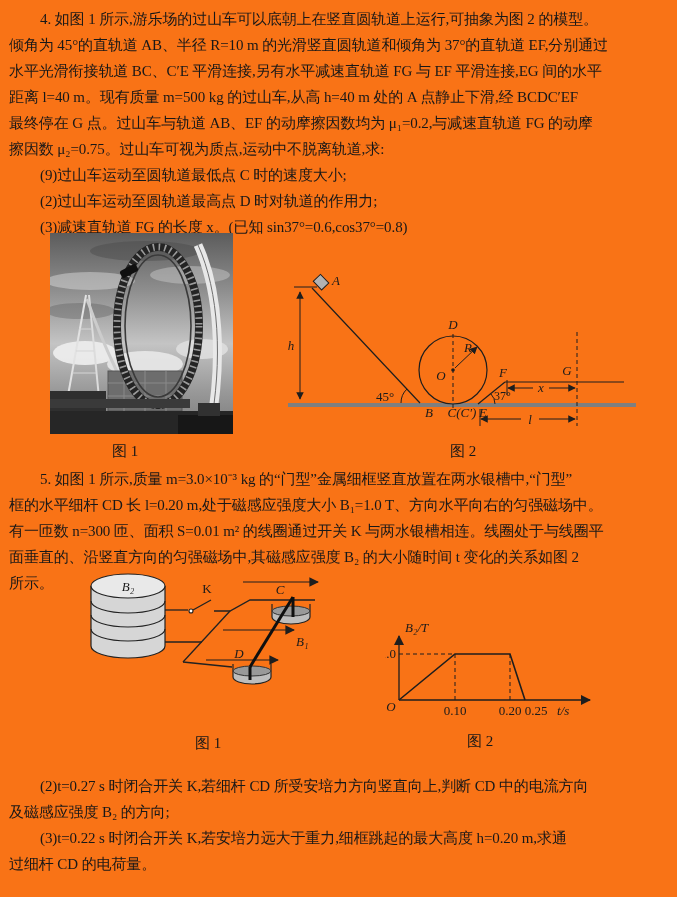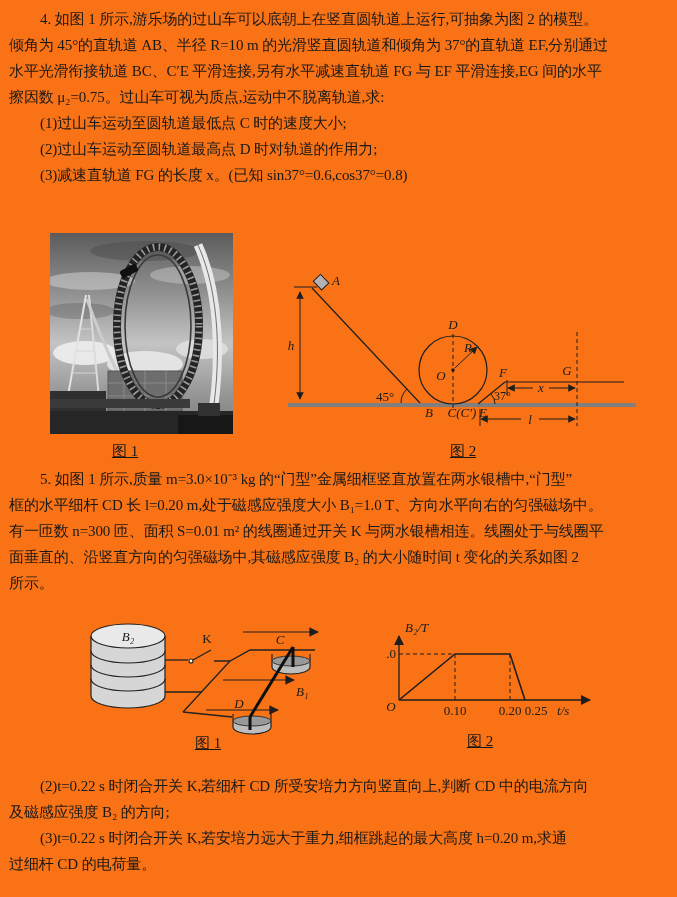--- a/index.html
+++ b/index.html
@@ -12,38 +12,40 @@
     overflow:hidden;
     font-family:"Liberation Serif","DejaVu Serif",serif;
     color:#181818;
   }
   .textblock{position:absolute;left:9px;width:662px;}
   .ln{height:26px;line-height:26px;font-size:15px;white-space:nowrap;letter-spacing:-0.1px;}
   .ind{padding-left:31px;}
   .figwrap{position:absolute;}
   .fig-caption{
     position:absolute;width:70px;text-align:center;
-    font-size:15px;line-height:18px;color:#181818;text-decoration:underline;
+    font-size:15px;line-height:18px;color:#181818;
   }
   svg text{font-family:"Liberation Serif","DejaVu Serif",serif;fill:#1b1b1b;}
   svg .var{font-style:italic;}
   svg .lbl13{font-size:13px;}
   svg .lbl12{font-size:12px;}
 </style>
 </head>
 <body>
 
 <div class="page">
 
   <div class="textblock" style="top:6px;">
     <div class="ln ind">4. 如图 1 所示,游乐场的过山车可以底朝上在竖直圆轨道上运行,可抽象为图 2 的模型。</div>
     <div class="ln">倾角为 45°的直轨道 AB、半径 R=10 m 的光滑竖直圆轨道和倾角为 37°的直轨道 EF,分别通过</div>
     <div class="ln">水平光滑衔接轨道 BC、C′E 平滑连接,另有水平减速直轨道 FG 与 EF 平滑连接,EG 间的水平</div>
+    <div class="ln">距离 l=40 m。现有质量 m=500 kg 的过山车,从高 h=40 m 处的 A 点静止下滑,经 BCDC′EF</div>
+    <div class="ln">最终停在 G 点。过山车与轨道 AB、EF 的动摩擦因数均为 μ₁=0.2,与减速直轨道 FG 的动摩</div>
     <div class="ln">擦因数 μ₂=0.75。过山车可视为质点,运动中不脱离轨道,求:</div>
-    <div class="ln ind">(1)过山车运动至圆轨道最低点 C 时的速度大小;</div>
+    <div class="ln ind">(9)过山车运动至圆轨道最低点 C 时的速度大小;</div>
     <div class="ln ind">(2)过山车运动至圆轨道最高点 D 时对轨道的作用力;</div>
     <div class="ln ind">(3)减速直轨道 FG 的长度 x。(已知 sin37°=0.6,cos37°=0.8)</div>
   </div>
 
   <div class="figwrap" style="left:50px;top:233px;">
     <svg width="183" height="201" viewBox="0 0 183 201">
       <defs>
         <linearGradient id="sky" x1="0" y1="0" x2="0" y2="1">
           <stop offset="0%" stop-color="#5c5c5c"></stop>
           <stop offset="28%" stop-color="#8d8d8d"></stop>
@@ -151,21 +153,21 @@
   <div class="fig-caption" style="left:428px;top:442px;">图 2</div>
 
   <div class="textblock" style="top:466px;font-family:Liberation Serif, serif;">
     <div class="ln ind">5. 如图 1 所示,质量 m=3.0×10⁻³ kg 的“门型”金属细框竖直放置在两水银槽中,“门型”</div>
     <div class="ln">框的水平细杆 CD 长 l=0.20 m,处于磁感应强度大小 B₁=1.0 T、方向水平向右的匀强磁场中。</div>
     <div class="ln">有一匝数 n=300 匝、面积 S=0.01 m² 的线圈通过开关 K 与两水银槽相连。线圈处于与线圈平</div>
     <div class="ln">面垂直的、沿竖直方向的匀强磁场中,其磁感应强度 B₂ 的大小随时间 t 变化的关系如图 2</div>
     <div class="ln">所示。</div>
   </div>
 
-  <div class="figwrap" style="left:80px;top:614px;">
+  <div class="figwrap" style="left:80px;top:564px;">
     <svg width="300" height="150" viewBox="0 0 300 150">
       <defs>
         <marker id="arr2" viewBox="0 0 10 10" refX="9" refY="5" markerWidth="8" markerHeight="8" orient="auto">
           <path d="M0,0 L10,5 L0,10 z" fill="#1e1e1e"></path>
         </marker>
       </defs>
 
       <path d="M11,22 V82 a37,12 0 0 0 74,0 V22" fill="#d6d6d6" stroke="#222" stroke-width="1.2"></path>
       <path d="M11,37 a37,12 0 0 0 74,0" fill="none" stroke="#222" stroke-width="1.1"></path>
       <path d="M11,51 a37,12 0 0 0 74,0" fill="none" stroke="#222" stroke-width="1.1"></path>
@@ -227,19 +229,19 @@
       <text x="6" y="99" class="var lbl13" text-anchor="middle">O</text>
       <text x="70" y="103" class="lbl13" text-anchor="middle">0.10</text>
       <text x="125" y="103" class="lbl13" text-anchor="middle">0.20</text>
       <text x="151" y="103" class="lbl13" text-anchor="middle">0.25</text>
       <text x="172" y="103" class="var lbl13">t/s</text>
     </svg>
   </div>
   <div class="fig-caption" style="left:445px;top:732px;">图 2</div>
 
   <div class="textblock" style="top:773px;">
-    <div class="ln ind">(2)t=0.22 s 时闭合开关 K,若细杆 CD 所受安培力方向竖直向上,判断 CD 中的电流方向</div>
+    <div class="ln ind">(2)t=0.27 s 时闭合开关 K,若细杆 CD 所受安培力方向竖直向上,判断 CD 中的电流方向</div>
     <div class="ln">及磁感应强度 B₂ 的方向;</div>
     <div class="ln ind">(3)t=0.22 s 时闭合开关 K,若安培力远大于重力,细框跳起的最大高度 h=0.20 m,求通</div>
     <div class="ln">过细杆 CD 的电荷量。</div>
   </div>
 
 </div>
 
 </body></html>

